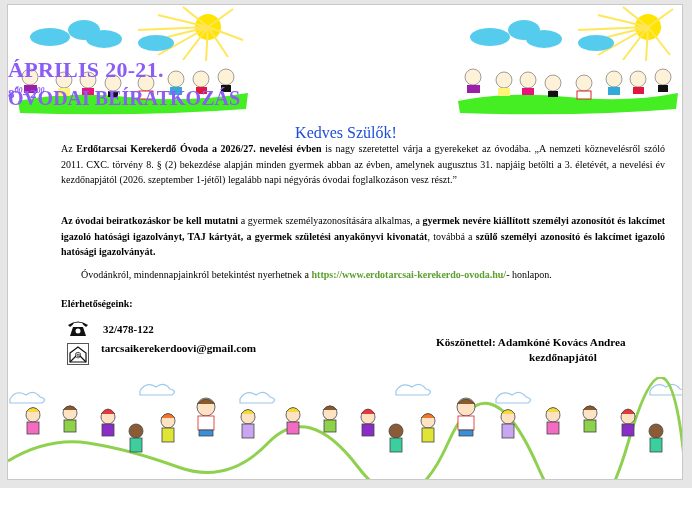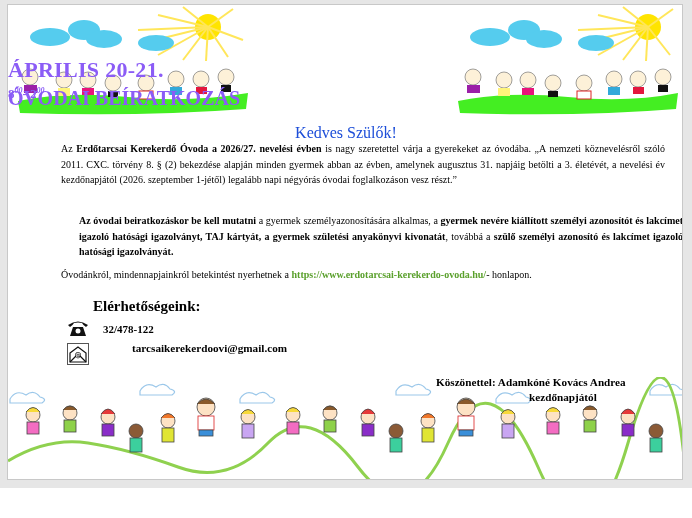--- a/index.html
+++ b/index.html
@@ -9,30 +9,30 @@
   .scrollbar{position:absolute;right:0;top:0;width:8px;height:488px;background:#e6e6e6;}
   .abs{position:absolute;}
   .title{left:0;width:676px;text-align:left;color:#8b5cf6;font-weight:bold;}
   .t1{top:52px;font-size:22px;letter-spacing:0.3px;}
   .t2{top:81px;font-size:13px;}
   .t2 sup{font-size:8px;vertical-align:5px;font-style:italic;}
   .t3{top:82px;font-size:20px;}
   .greet{top:119px;left:0;width:676px;text-align:center;font-size:16px;font-weight:normal;color:#1d4ed8;}
   .para{left:53px;width:604px;font-size:10px;line-height:15.5px;text-align:justify;}
   .p1{top:136px;}
-  .p2{top:208px;margin-left:18px;}
-  .p3{top:262px;}
+  .p2{top:208px;}
+  .p3{top:262px;margin-left:20px;}
   .b{font-weight:bold;}
   .link{color:#5aa02c;font-weight:bold;text-decoration:none;}
-  .contacts-title{top:293px;left:53px;font-size:15px;font-weight:bold;margin-left:32px;}
+  .contacts-title{top:293px;left:53px;font-size:10px;font-weight:bold;}
   .phone{top:318px;left:95px;font-size:11px;font-weight:bold;}
-  .emails{top:336px;left:93px;font-size:11.2px;font-weight:bold;line-height:14px;margin-left:31px;}
+  .emails{top:336px;left:93px;font-size:11.2px;font-weight:bold;line-height:14px;}
   .icon-phone{top:313px;left:59px;width:22px;height:20px;}
   .icon-mail{top:338px;left:59px;width:22px;height:22px;}
-  .sign{top:370px;left:428px;font-size:11.2px;font-weight:bold;line-height:15px;}
+  .sign{top:330px;left:428px;font-size:11.2px;font-weight:bold;line-height:15px;}
   .sign .role{display:block;padding-left:93px;}
 </style>
 </head>
 <body>
 
 <div class="viewer"></div>
 <div class="scrollbar"></div>
 
 <div class="page">
 

